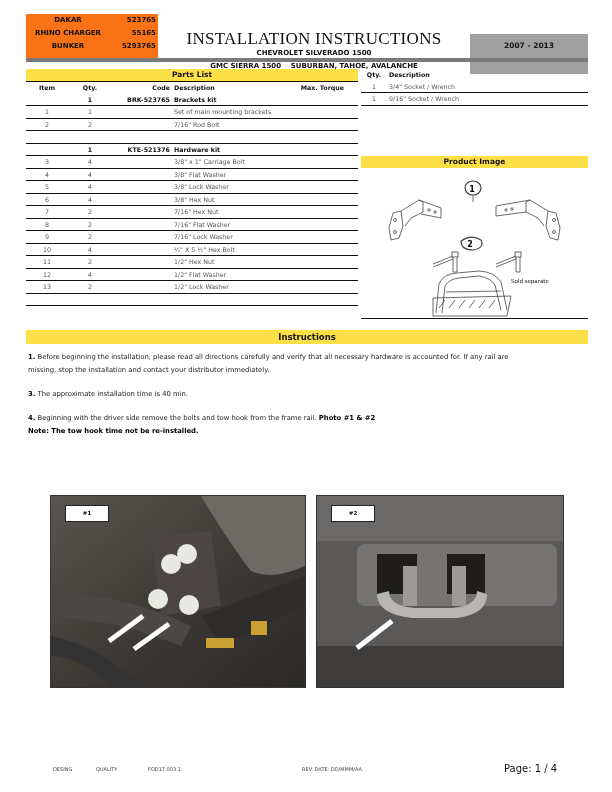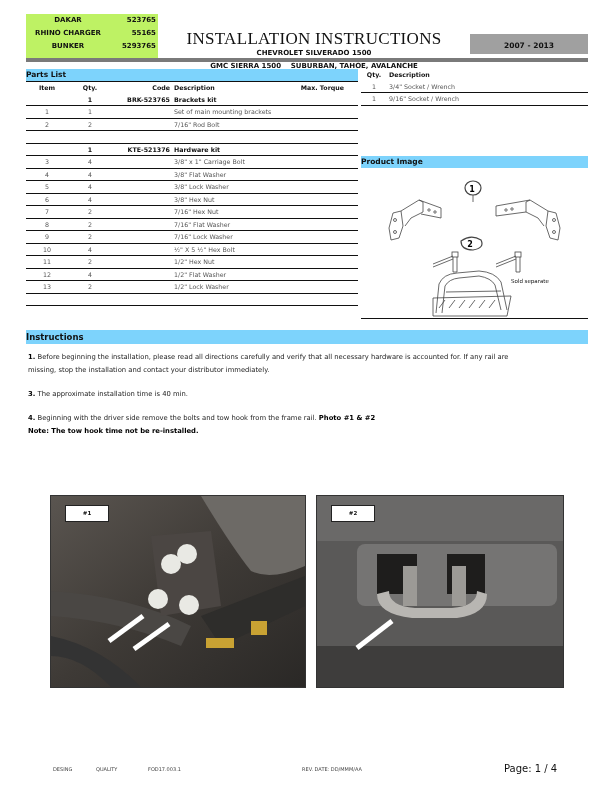--- a/index.html
+++ b/index.html
@@ -1,29 +1,29 @@
 <!DOCTYPE html>
 <html><head>
 <meta charset="utf-8">
 <style>
   html,body{margin:0;padding:0;background:#fff;}
   body{width:612px;height:792px;position:relative;font-family:"DejaVu Sans",sans-serif;color:#111;overflow:hidden;}
   .abs{position:absolute;}
   
-  .hdr-left{left:26px;top:14px;width:132px;height:44px;background:#bef264;}
+  .hdr-left{left:26px;top:14px;width:132px;height:44px;background:#f97316;}
   .hdr-left .row{display:flex;height:13px;font-size:7px;font-weight:bold;line-height:13px;}
   .hdr-left .nm{width:84px;text-align:center;}
   .hdr-left .cd{width:46px;text-align:right;}
   .hdr-mid{left:158px;top:14px;width:312px;height:44px;text-align:center;}
   .hdr-title{font-size:17px;letter-spacing:0.3px;line-height:16px;margin-top:17px;font-family:Liberation Serif, serif;}
   .hdr-sub{font-size:7px;font-weight:bold;line-height:13px;}
-  .hdr-right{left:470px;top:34px;width:118px;height:20px;background:#a0a0a0;font-size:7.5px;font-weight:bold;text-align:center;line-height:24px;}
+  .hdr-right{left:470px;top:34px;width:118px;height:40px;background:#a0a0a0;font-size:7.5px;font-weight:bold;text-align:center;line-height:24px;}
   .hdr-bar{left:26px;top:58px;width:562px;height:4px;background:#7a7a7a;}
   
-  .sec{background:#7dd3fc;font-size:7.5px;font-weight:bold;height:12px;line-height:12px;border-bottom:1px solid #111;}
+  .sec{background:#fde047;font-size:7.5px;font-weight:bold;text-align:center;height:12px;line-height:12px;border-bottom:1px solid #111;}
   .sec .light{font-weight:normal;color:#555;}
   
   .parts{left:26px;top:69px;width:332px;}
   table{border-collapse:collapse;width:100%;font-size:6.3px;}
   td,th{padding:0 2px;height:11.5px;line-height:11.5px;white-space:nowrap;}
   th{font-weight:bold;text-align:left;}
   tr.line td{border-bottom:1px solid #111;}
   tr.kit td{font-weight:bold;}
   .c-item{width:38px;text-align:center;}
   .c-qty{width:40px;text-align:center;}

